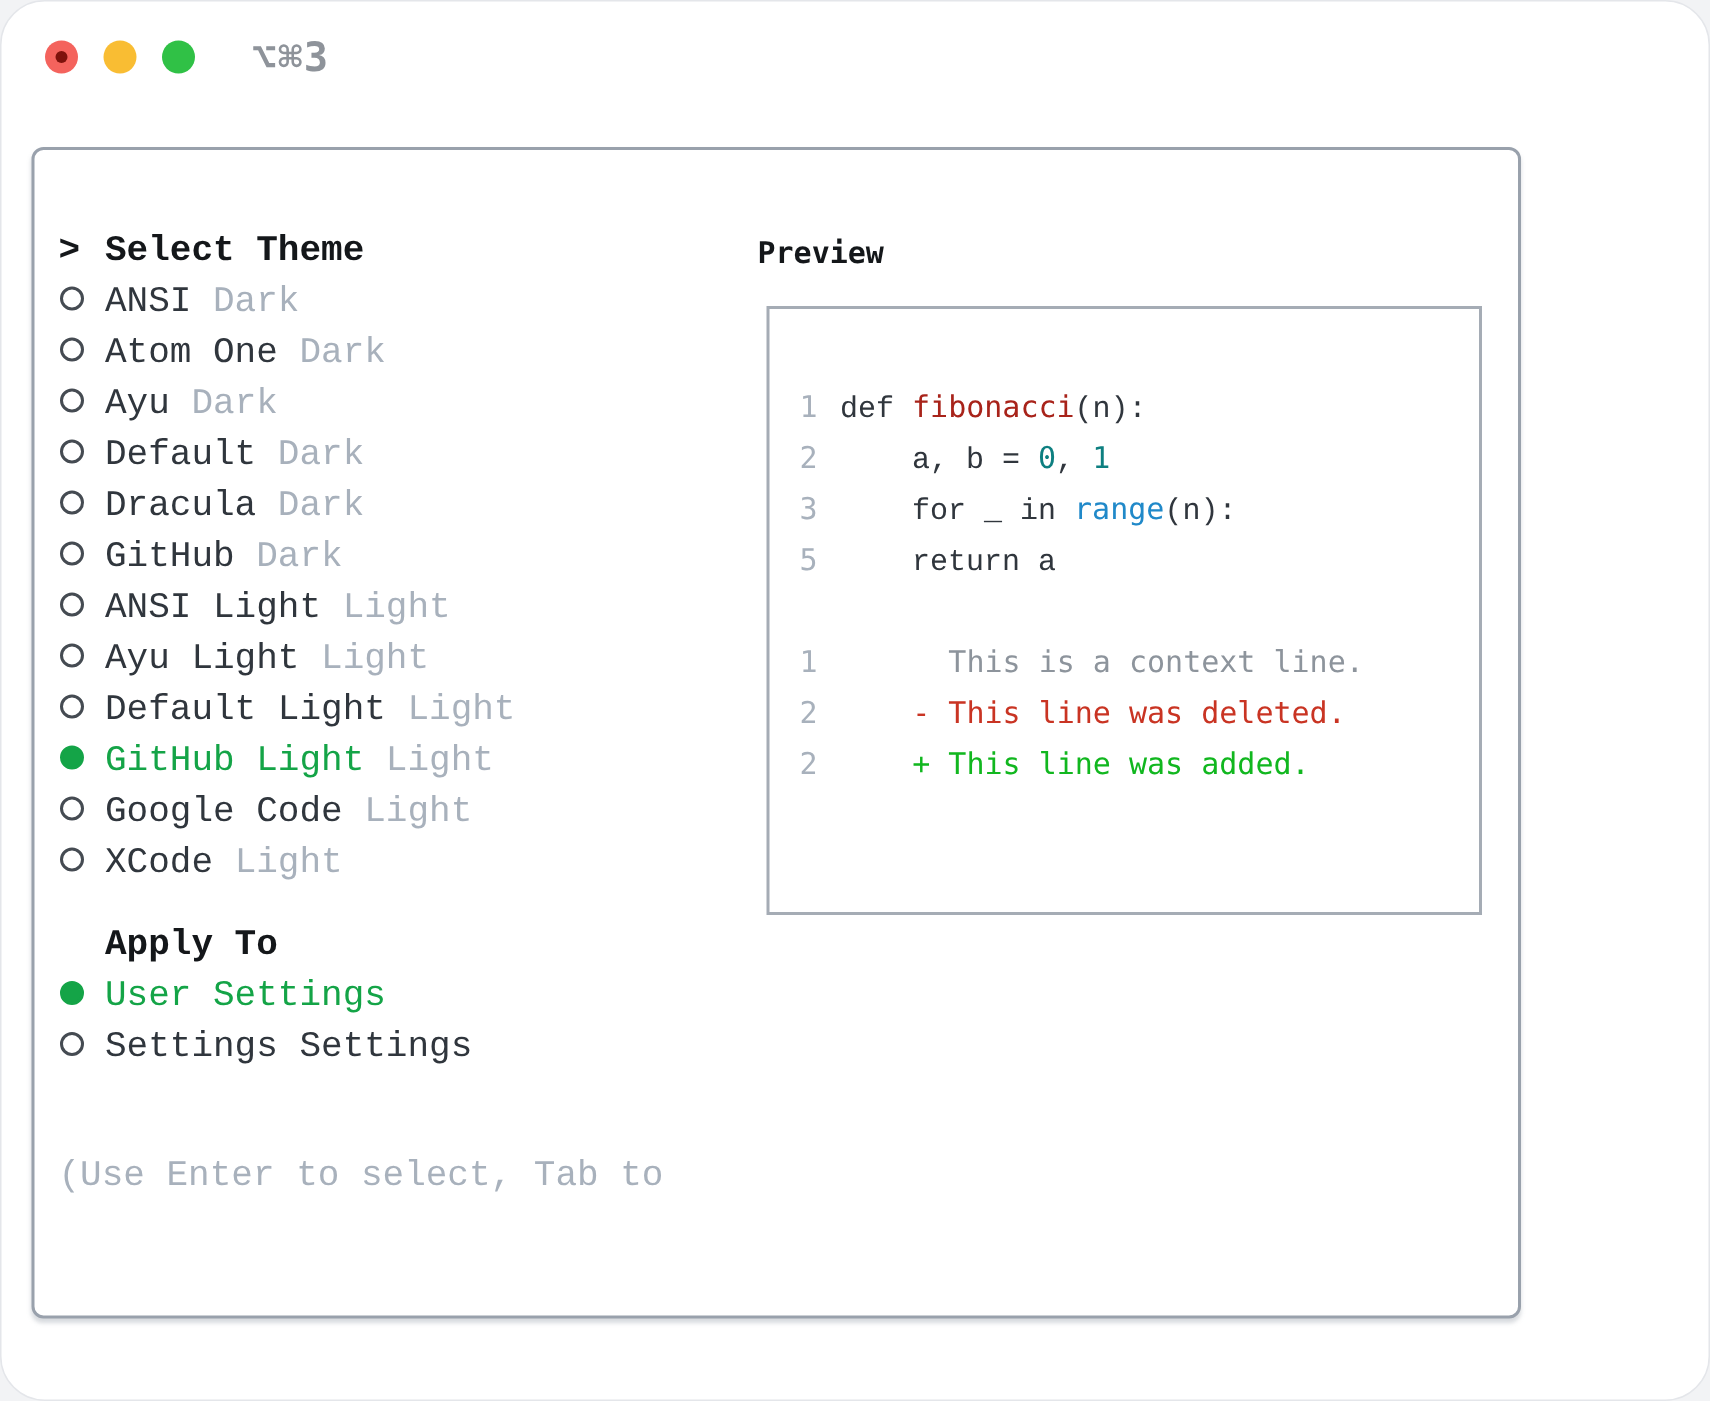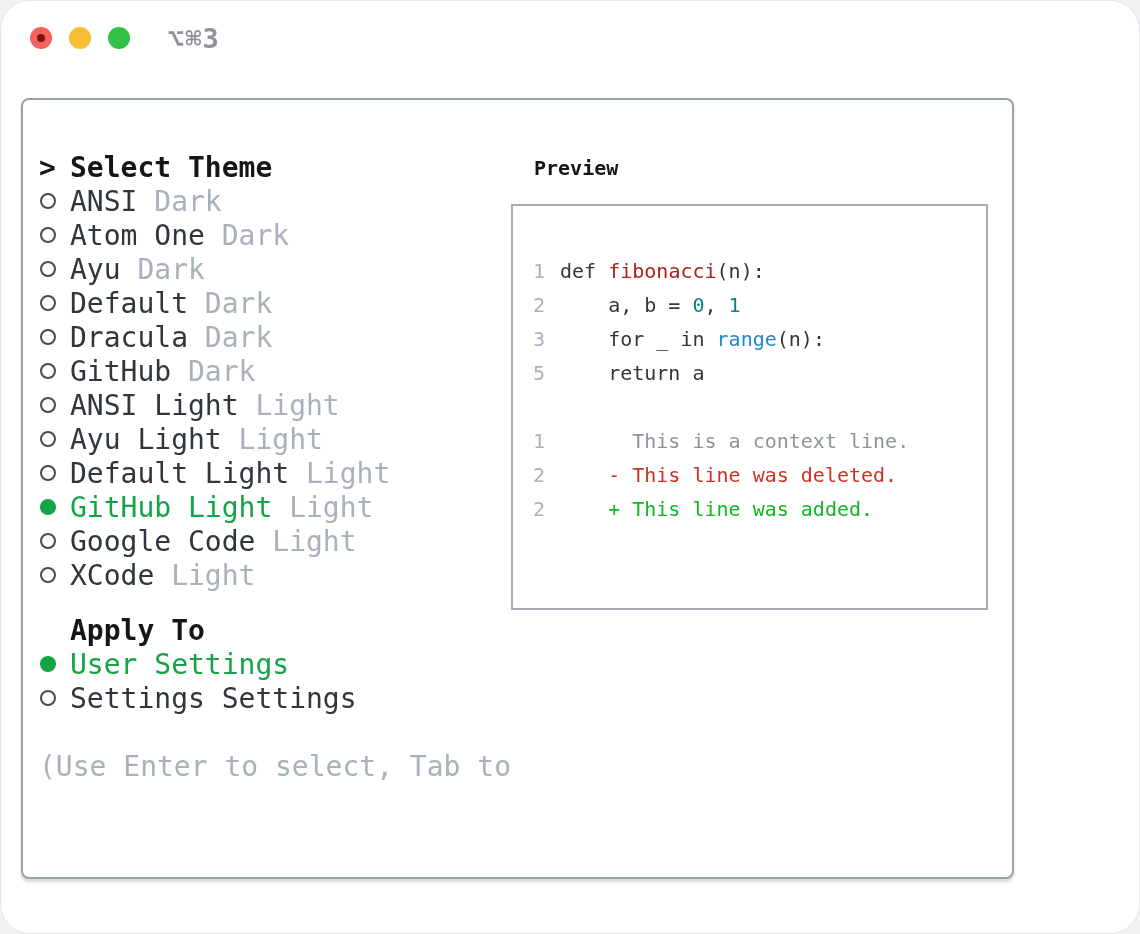--- a/index.html
+++ b/index.html
@@ -17,43 +17,43 @@
   .tl-close::after{content:"";position:absolute;left:7px;top:7px;width:8px;height:8px;
       border-radius:50%;background:var(--tl-red-dot);}
   .tl-min{background:var(--tl-yellow);}
   .tl-zoom{background:var(--tl-green);}
   .win-title{margin-left:21px;font-size:27px;font-weight:bold;color:var(--titlebar-gray);
              letter-spacing:1px;}
   
   .panel{position:absolute;left:20px;top:97px;width:993px;height:781px;
          background:#fff;border:2px solid var(--border-gray);border-radius:8px;
          box-sizing:border-box;box-shadow:0 3px 3px rgba(140,150,160,.35);}
-  .row{height:34px;line-height:34px;white-space:pre;font-size:28px;color:var(--text-primary);}
+  .row{height:34px;line-height:34px;white-space:pre;font-size:24px;color:var(--text-primary);font-family:Liberation Mono, monospace;}
   .marker{display:inline-block;width:31px;}
   .caret{font-weight:bold;color:var(--heading-black);}
   .radio{display:inline-block;width:12px;height:12px;border:2px solid #454b52;
          border-radius:50%;vertical-align:middle;margin:-4px 0 0 1px;box-sizing:content-box;}
   .radio.on{background:var(--accent-green);border-color:var(--accent-green);}
   .hdr{font-weight:bold;color:var(--heading-black);}
   .name{color:var(--text-primary);}
   .name.sel{color:var(--accent-green);}
   .variant{color:var(--muted-gray);}
   .left-col{position:absolute;left:16px;top:51px;}
   .apply-block{margin-top:21px;}
-  .hint{margin-top:34px;color:var(--muted-gray);}
+  .hint{margin-top:52px;color:var(--muted-gray);}
   .hint .row{color:var(--muted-gray);}
   
   .preview-title{position:absolute;left:482px;top:51px;height:34px;line-height:34px;
-                 font-size:20px;font-weight:bold;color:var(--heading-black);margin-left:29px;}
+                 font-size:20px;font-weight:bold;color:var(--heading-black);}
   .preview-box{position:absolute;left:488px;top:104px;width:477px;height:406px;
                border:2px solid var(--pborder-gray);box-sizing:border-box;background:#fff;}
   .code{position:absolute;left:20px;top:48px;}
   .pline{height:34px;line-height:34px;white-space:pre;font-size:20px;}
   .lnum{display:inline-block;width:27px;color:var(--muted-gray);}
-  .seg-fg{color:var(--text-primary);}
+  .seg-fg{color:var(--text-primary);font-family:Liberation Mono, monospace;}
   .seg-func{color:var(--function-red);text-align:right;}
   .seg-num{color:var(--number-teal);}
   .seg-builtin{color:var(--builtin-blue);}
   .seg-ctx{color:var(--context-gray);}
   .seg-del{color:var(--deleted-red);}
   .seg-add{color:var(--added-green);}
 </style>
 </head>
 <body>
 

